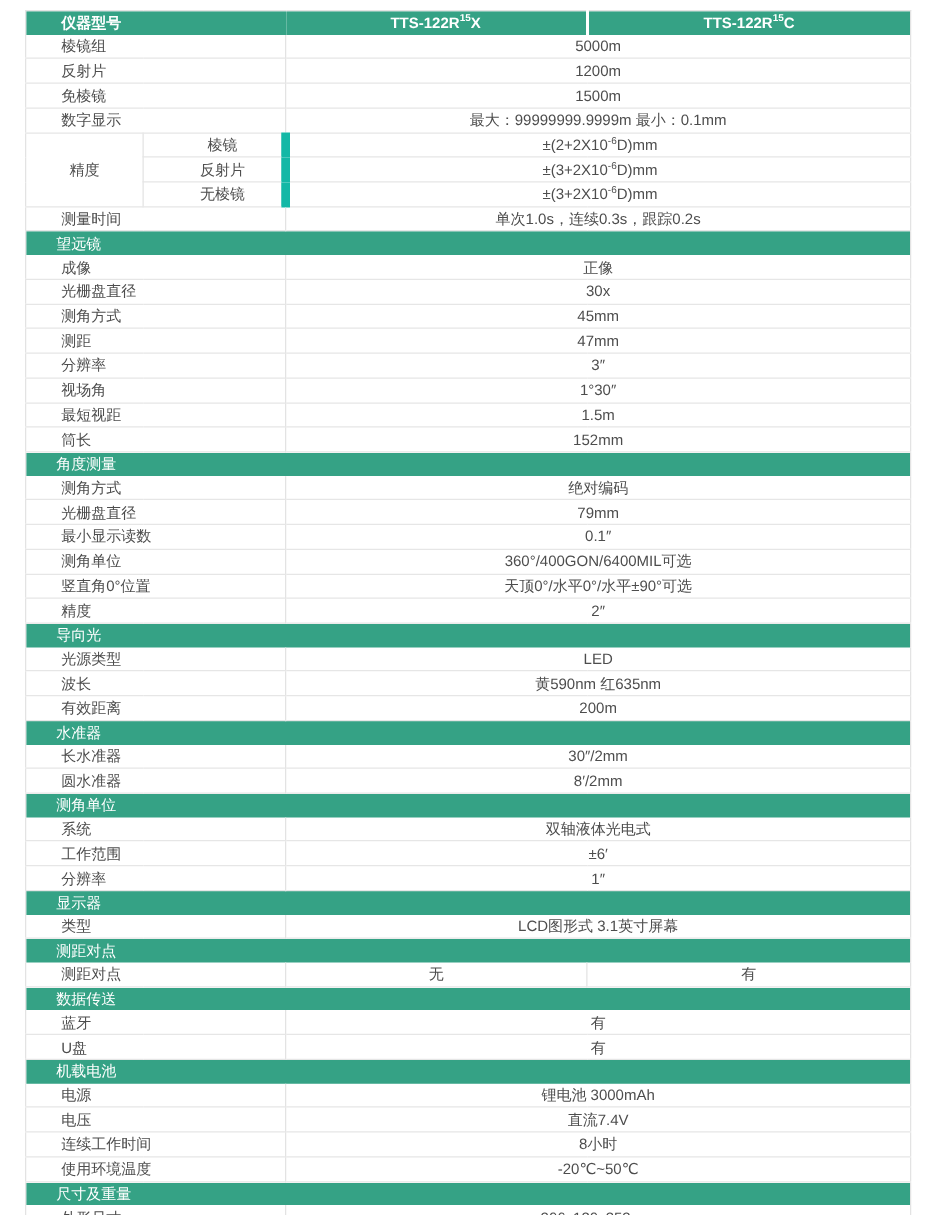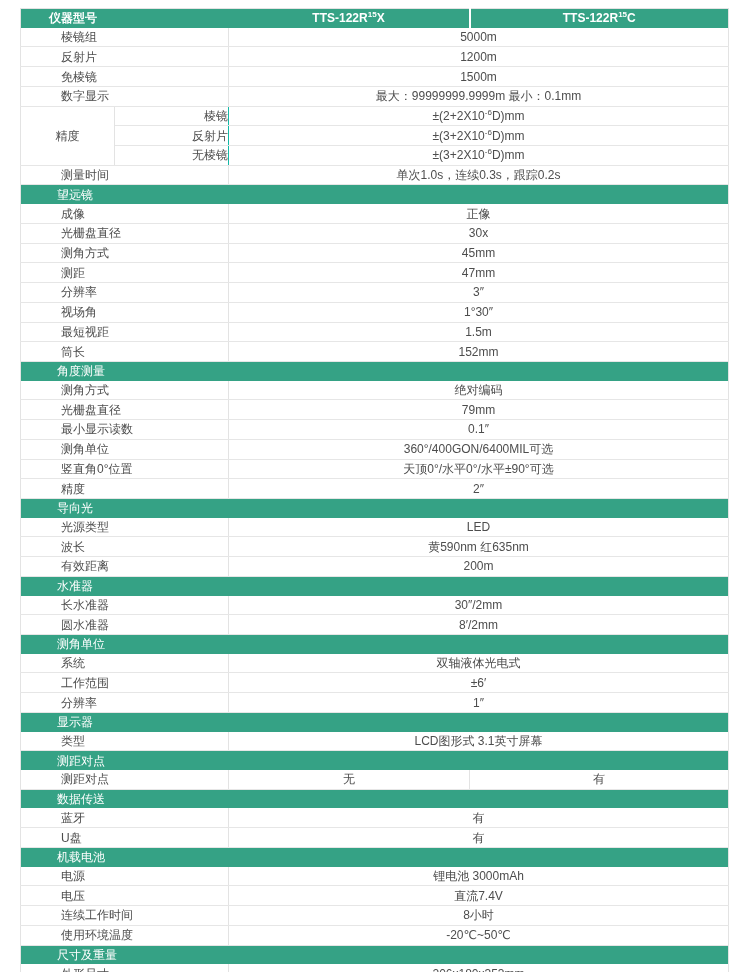--- a/index.html
+++ b/index.html
@@ -37,37 +37,37 @@
     border: none;
   }
   th.hdr-label { text-align: left; padding-left: 28px; }
   th.hdr-model { text-align: center; }
   th.hdr-model.m2 { border-left: 2px solid rgba(255,255,255,0.55); }
   .hdr sup, td.val sup { font-size: 8px; vertical-align: super; line-height: 0; }
   tr.section td {
     background: #35a285;
     color: #ffffff;
     text-align: left;
-    padding-left: 36px;
+    padding-left: 24px;
     border: none;
   }
   td.lbl {
     text-align: left;
-    padding-left: 40px;
+    padding-left: 28px;
     border-right: 1px solid #e3e3e3;
     border-bottom: 1px solid #e6e6e6;
   }
   td.lbl.group {
     text-align: center;
     padding-left: 0;
   }
   td.sublbl {
-    text-align: right;
+    text-align: center;
     padding-left: 16px;
-    border-right: 1px solid #14b8a6;
+    border-right: 7px solid #14b8a6;
     border-bottom: 1px solid #e6e6e6;
   }
   td.val {
     text-align: center;
     border-bottom: 1px solid #e6e6e6;
   }
   td.val.vsplit { border-right: 1px solid #e3e3e3; }
 </style>
 </head>
 <body>

